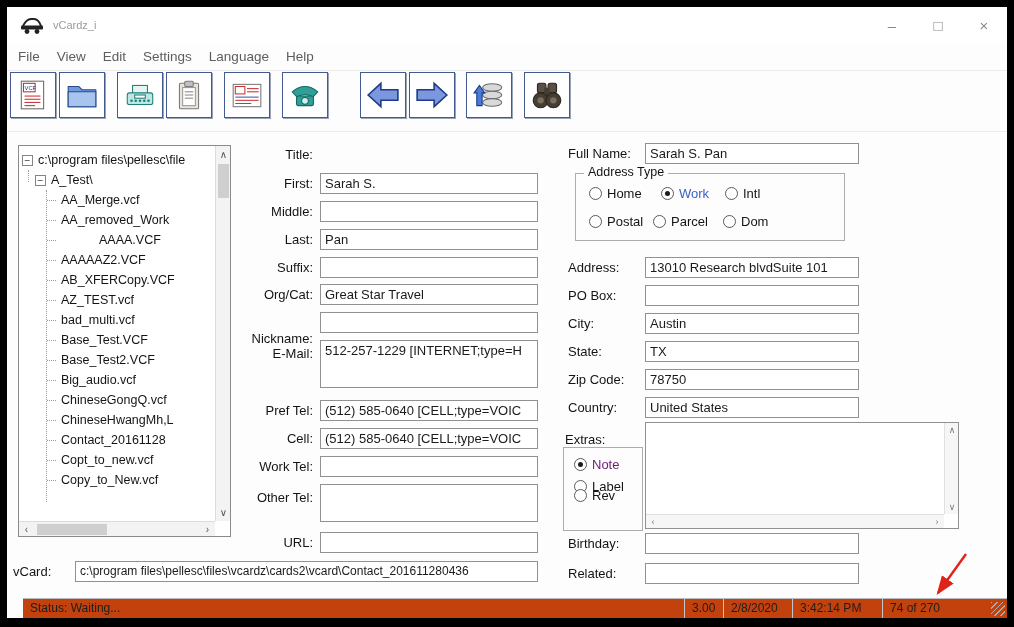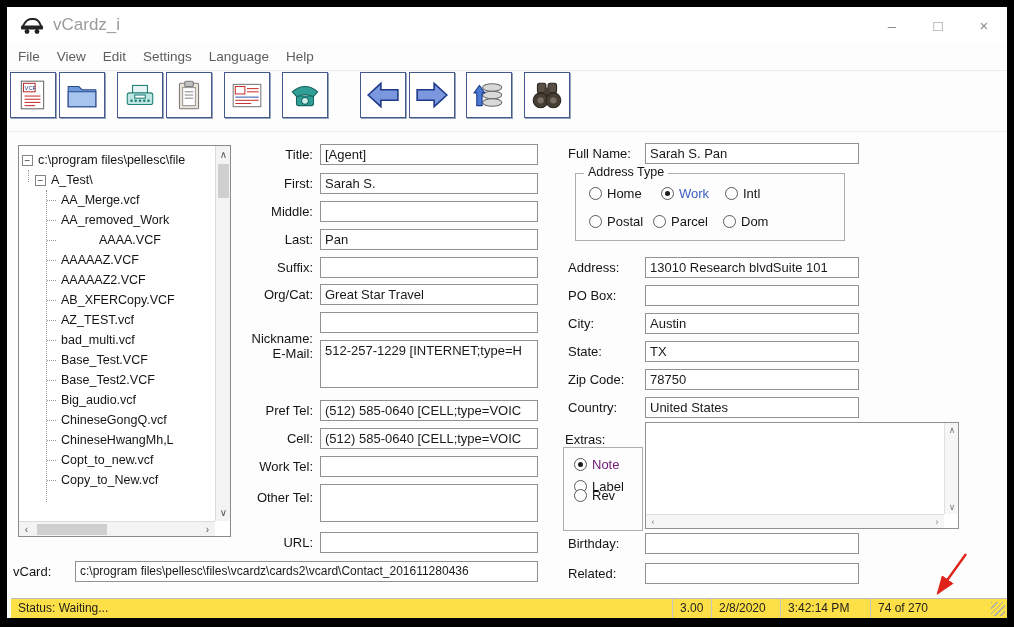--- a/index.html
+++ b/index.html
@@ -2,21 +2,21 @@
 <html><head>
 <meta charset="utf-8">
 <style>
   *{margin:0;padding:0;box-sizing:border-box;}
   html,body{width:1014px;height:627px;overflow:hidden;}
   body{background:#000;font-family:"Liberation Sans",sans-serif;position:relative;}
   #window{position:absolute;left:7px;top:7px;width:1000px;height:611px;background:#fdfdfd;overflow:hidden;}
   
   .titlebar{position:absolute;left:0;top:0;right:0;height:36px;background:#fff;display:flex;align-items:center;}
   .app-icon{margin-left:13px;width:24px;height:20px;}
-  .title-text{margin-left:9px;color:#9b9b9b;font-size:17px;}
+  .title-text{margin-left:9px;color:#9b9b9b;font-size:11px;}
   .winctls{position:absolute;right:0;top:0;height:36px;display:flex;}
   .winctl{width:46px;height:36px;display:flex;align-items:center;justify-content:center;color:#8a8a8a;font-size:15px;}
   
   .menubar{position:absolute;top:36px;left:0;right:0;height:28px;display:flex;gap:17px;padding-left:11px;align-items:center;color:#5d5d5d;font-size:13.5px;border-bottom:1px solid #ececec;}
   .mitem{cursor:default;}
   .hr2{position:absolute;left:0;right:0;top:124px;border-top:1px solid #ececec;}
   
   .tbtn{position:absolute;top:65px;width:46px;height:46px;background:#fff;border:1px solid #44598e;box-shadow:1px 1px 0 #9aa4b8;display:flex;align-items:center;justify-content:center;}
   .tbtn svg{width:34px;height:34px;}
   
@@ -40,21 +40,21 @@
   .grp-legend{position:absolute;top:-9px;left:8px;background:#fdfdfd;padding:0 4px;font-size:12.5px;color:#141414;}
   .ropt{position:absolute;display:flex;align-items:center;gap:5px;font-size:13px;color:#141414;height:15px;}
   .radio{flex:none;width:13px;height:13px;border:1px solid #5a5a5a;border-radius:50%;background:#fff;position:relative;}
   .radio.sel::after{content:"";position:absolute;left:3px;top:3px;width:5px;height:5px;border-radius:50%;background:#1c1c1c;}
   .ropt.accent .rlabel{color:#3b5fc0;}
   .bigbox{position:absolute;background:#fff;border:1px solid #919191;}
   .bb-vscroll{position:absolute;right:0;top:0;bottom:14px;width:14px;background:#f6f6f6;border-left:1px solid #e0e0e0;display:flex;flex-direction:column;justify-content:space-between;}
   .bb-hscroll{position:absolute;left:0;right:14px;bottom:0;height:14px;background:#f6f6f6;border-top:1px solid #e0e0e0;display:flex;justify-content:space-between;align-items:center;}
   .bb-arrow{color:#7a7a7a;font-size:9px;width:14px;text-align:center;line-height:14px;}
   
-  .statusbar{position:absolute;left:4px;right:0;top:591px;height:20px;border-top:1px solid #bcbcbc;background:#fde047;font-size:12px;color:#1e1e1e;}
+  .statusbar{position:absolute;left:16px;right:0;top:591px;height:20px;border-top:1px solid #bcbcbc;background:#c2410c;font-size:12px;color:#1e1e1e;}
   .stxt{position:absolute;left:7px;top:0;line-height:19px;}
   .scell{position:absolute;top:0;height:20px;line-height:19px;border-left:1px solid #c6c6c6;padding-left:7px;}
   .grip{position:absolute;right:2px;top:3px;width:14px;height:14px;background:repeating-linear-gradient(135deg,#ababab 0 1px,transparent 1px 4px);}
   .overlay{position:absolute;left:0;top:0;width:1000px;height:611px;pointer-events:none;z-index:50;}
 </style>
 </head>
 <body>
 
 <div id="window">
 
@@ -191,24 +191,20 @@
       <div class="trow" style="padding-left:28px;">
           <span class="connector"></span>
           <span>AA_removed_Work</span>
         </div>
       <div class="trow" style="padding-left:28px;gap:38px;">
           <span class="connector"></span>
           <span>AAAA.VCF</span>
         </div>
       <div class="trow" style="padding-left:28px;">
           <span class="connector"></span>
-          <span>AAAAAZ.VCF</span>
-        </div>
-      <div class="trow" style="padding-left:28px;">
-          <span class="connector"></span>
           <span>AAAAAZ2.VCF</span>
         </div>
       <div class="trow" style="padding-left:28px;">
           <span class="connector"></span>
           <span>AB_XFERCopy.VCF</span>
         </div>
       <div class="trow" style="padding-left:28px;">
           <span class="connector"></span>
           <span>AZ_TEST.vcf</span>
         </div>
@@ -228,20 +224,24 @@
           <span class="connector"></span>
           <span>Big_audio.vcf</span>
         </div>
       <div class="trow" style="padding-left:28px;">
           <span class="connector"></span>
           <span>ChineseGongQ.vcf</span>
         </div>
       <div class="trow" style="padding-left:28px;">
           <span class="connector"></span>
           <span>ChineseHwangMh,L</span>
+        </div>
+      <div class="trow" style="padding-left:28px;">
+          <span class="connector"></span>
+          <span>Contact_20161128</span>
         </div>
       <div class="trow" style="padding-left:28px;">
           <span class="connector"></span>
           <span>Copt_to_new.vcf</span>
         </div>
       <div class="trow" style="padding-left:28px;">
           <span class="connector"></span>
           <span>Copy_to_New.vcf</span>
         </div>
     </div>
@@ -251,21 +251,20 @@
       <div class="sarrow" style="position:absolute;bottom:1px;">∨</div>
     </div>
     <div class="hscroll">
       <div class="sarrow">‹</div>
       <div class="hthumb"></div>
       <div class="sarrow">›</div>
     </div>
   </div>
 
   <div class="lbl" style="left:226px;top:137px;">Title:</div>
-  <div class="inp" style="left:313px;top:137px;width:218px;">[Agent]</div>
   <div class="lbl" style="left:226px;top:166px;">First:</div>
   <div class="inp" style="left:313px;top:166px;width:218px;">Sarah S.</div>
   <div class="lbl" style="left:226px;top:194px;">Middle:</div>
   <div class="inp" style="left:313px;top:194px;width:218px;"></div>
   <div class="lbl" style="left:226px;top:222px;">Last:</div>
   <div class="inp" style="left:313px;top:222px;width:218px;">Pan</div>
   <div class="lbl" style="left:226px;top:250px;">Suffix:</div>
   <div class="inp" style="left:313px;top:250px;width:218px;"></div>
   <div class="lbl" style="left:226px;top:277px;">Org/Cat:</div>
   <div class="inp" style="left:313px;top:277px;width:218px;">Great Star Travel</div>

